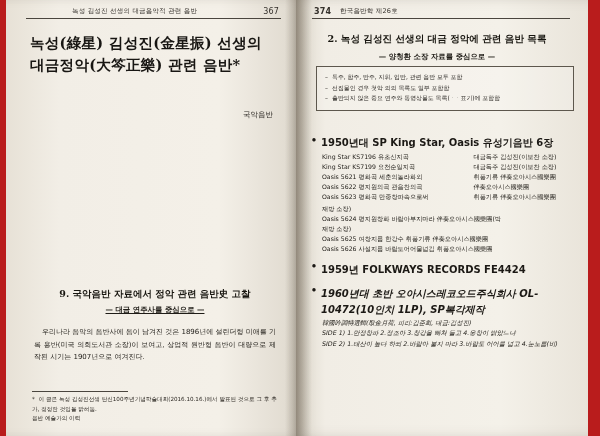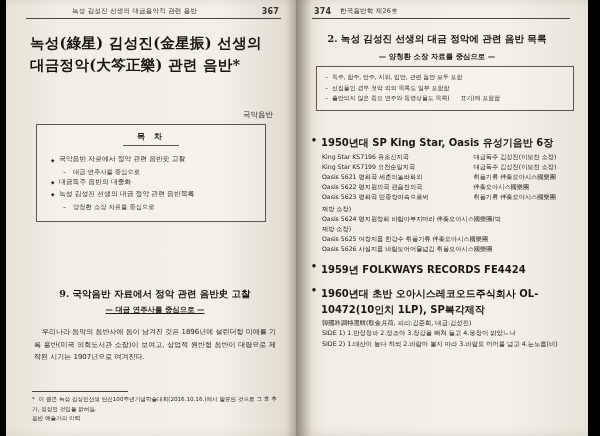--- a/index.html
+++ b/index.html
@@ -11,21 +11,21 @@
     width: 600px;
     height: 436px;
     overflow: hidden;
     font-family: "DejaVu Sans", sans-serif;
   }
 
   #page {
     position: relative;
     width: 600px;
     height: 436px;
-    background: #000000;
+    background: #b91c1c;
   }
 
   
   .page-sheet {
     position: absolute;
     top: 0;
     background: #efeae1;
     overflow: hidden;
   }
   .page-left {
@@ -53,21 +53,21 @@
 
   
   .runhead {
     position: absolute;
     top: 7px;
     font-size: 6.5px;
     color: #35312c;
     letter-spacing: 0.2px;
   }
   .runhead-left-title { left: 66px; top: 7px; }
-  .runhead-left-page { right: 22px; top: 7px; font-size: 8px; font-weight: bold; margin-left: 11px; }
+  .runhead-left-page { right: 22px; top: 7px; font-size: 8px; font-weight: normal; margin-left: 11px; }
   .runhead-right-page { left: 18px; top: 7px; font-size: 8px; font-weight: bold; }
   .runhead-right-title { left: 44px; top: 7px; }
 
   .rule-top-left {
     position: absolute;
     left: 20px; right: 20px; top: 18px;
     height: 1px;
     background: #4a453e;
   }
   .rule-top-right {
@@ -335,31 +335,20 @@
     <div class="runhead runhead-left-page">367</div>
     <div class="rule-top-left"></div>
 
     <div class="doc-title">
       <div>녹성(綠星) 김성진(金星振) 선생의</div>
       <div>대금정악(大笒正樂) 관련 음반*</div>
     </div>
 
     <div class="author-line">국악음반</div>
 
-    <div class="toc-box">
-      <div class="toc-heading">목 차</div>
-      <div class="toc-rule"></div>
-      <ul class="toc-list">
-        <li class="top">국악음반 자료에서 정악 관련 음반史 고찰</li>
-        <li class="sub">대금 연주사를 중심으로</li>
-        <li class="top">대금독주 음반의 대중화</li>
-        <li class="top">녹성 김성진 선생의 대금 정악 관련 음반목록</li>
-        <li class="sub">양청환 소장 자료를 중심으로</li>
-      </ul>
-    </div>
 
     <div class="sec-heading">9. 국악음반 자료에서 정악 관련 음반史 고찰</div>
     <div class="sec-sub">— 대금 연주사를 중심으로 —</div>
 
     <div class="body-para">우리나라 음악의 음반사에 음이 남겨진 것은 1896년에 설린더형 미애를 기록 용반(미국 의회도서관 소장)이 보여고, 상업적 원반형 음반이 대량으로 제작된 시기는 1907년으로 여겨진다.</div>
 
     <div class="foot-rule"></div>
     <div class="footnote">
       <span class="fn-mark">*</span>
       <span>이 글은 녹성 김성진선생 탄신100주년기념학술대회(2016.10.16.)에서 발표된 것으로 그 후 추가, 정정한 것임을 밝혀둠.</span>
@@ -419,21 +408,21 @@
         <div class="cont-line">Oasis 5624 평지원창화 바람아부지마라        伴奏오아시스國樂團(박</div>
         <div class="cont-line">재방 소장)</div>
         <div class="cont-line">Oasis 5625 여창지름 한강수                  취풍기류 伴奏오아시스國樂團</div>
         <div class="cont-line">Oasis 5626 사설지름 바람도어어물넘김 취풍오아시스國樂團</div>
       </div>
 
       <div class="entry" style="margin-top:8px;">
         <div class="entry-head">1959년 FOLKWAYS RECORDS FE4424</div>
       </div>
 
-      <div class="entry" style="margin-top:8px;">
+      <div class="entry" style="margin-top:8px;font-style:italic;">
         <div class="entry-head">1960년대 초반 오아시스레코오드주식회사  OL-10472(10인치 1LP), SP복각제작</div>
         <div class="plain-line">韓國吟調特選輯(取金月荷, 피리:김준희, 대금:김성진)</div>
         <div class="plain-line">SIDE 1) 1.만정창파 2.정조아 3.창강을 빠쳐 들고 4.웅창이 밝았느냐</div>
         <div class="plain-line">SIDE 2) 1.태산이 높다 하되 2.바람아 불지 마라 3.바람도 어어를 넘고 4.눈노름(비)</div>
       </div>
 
 
     </div>
 
     <div class="shade-r"></div>

